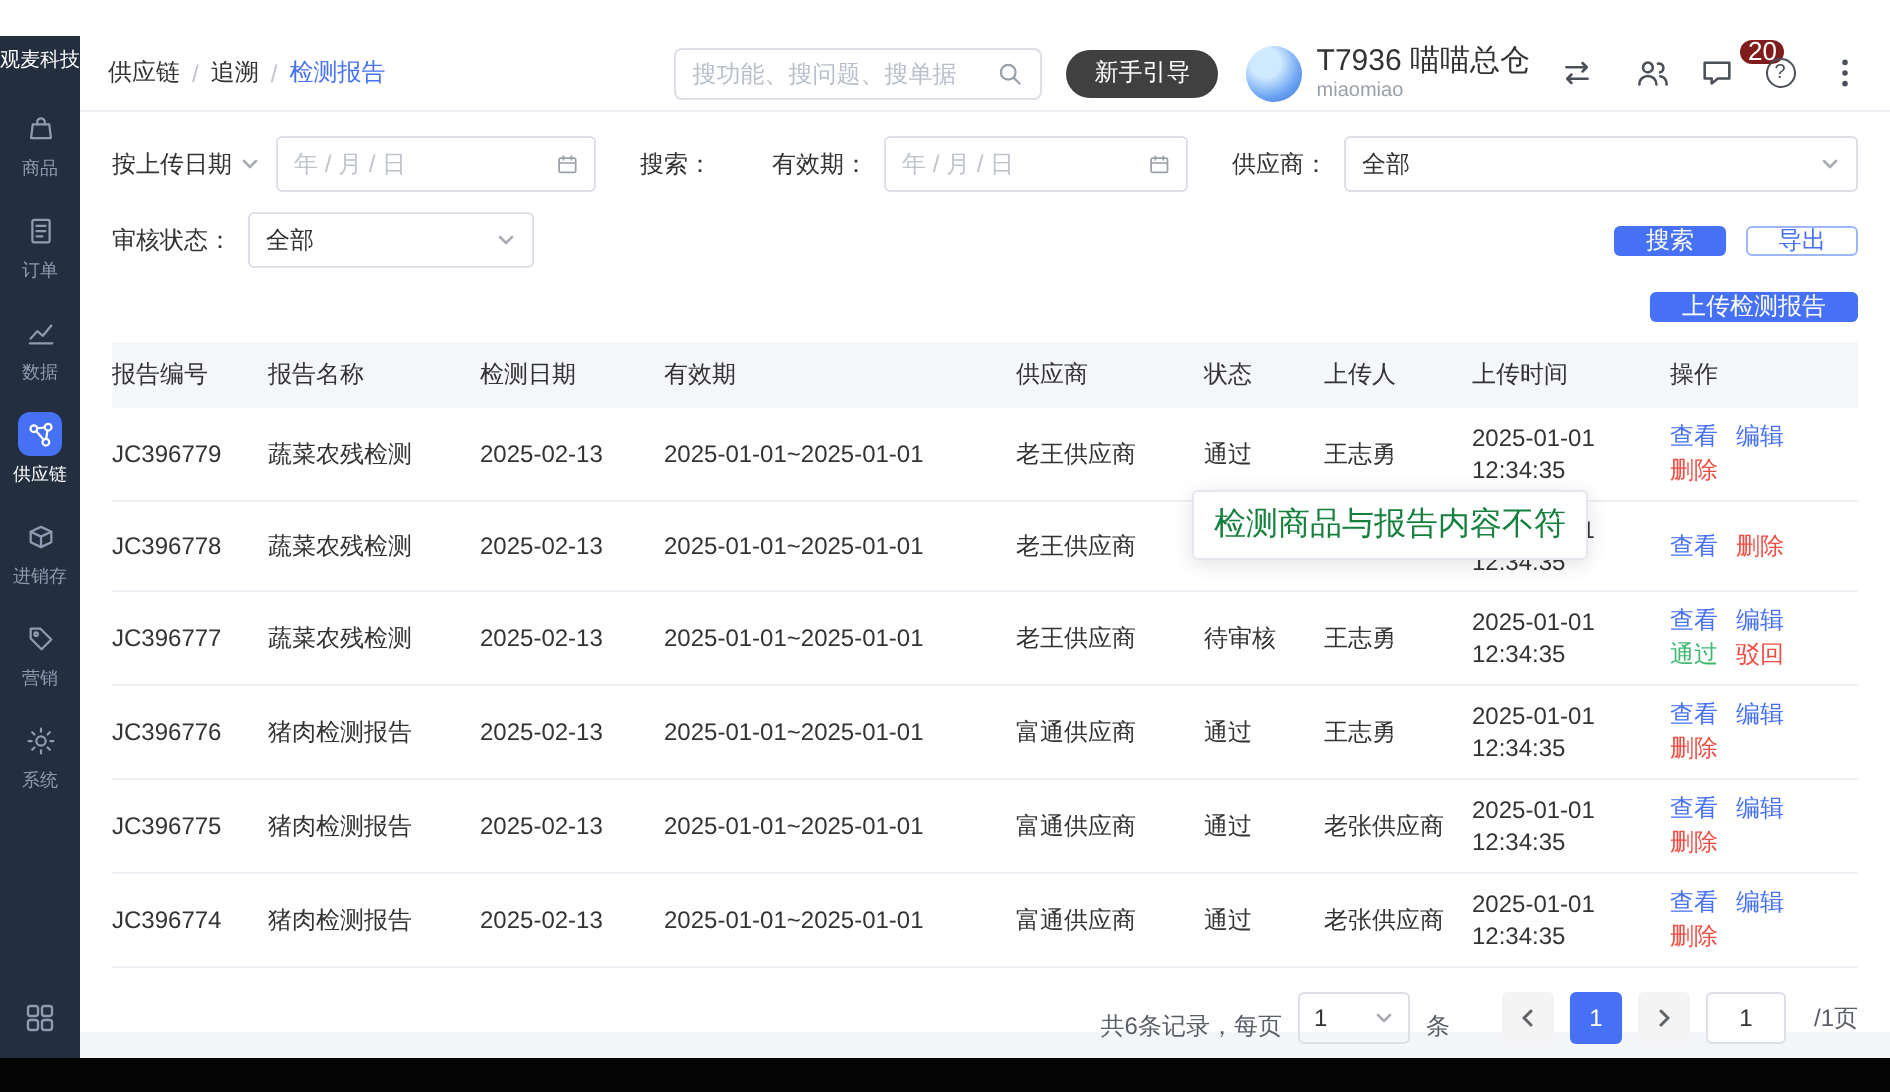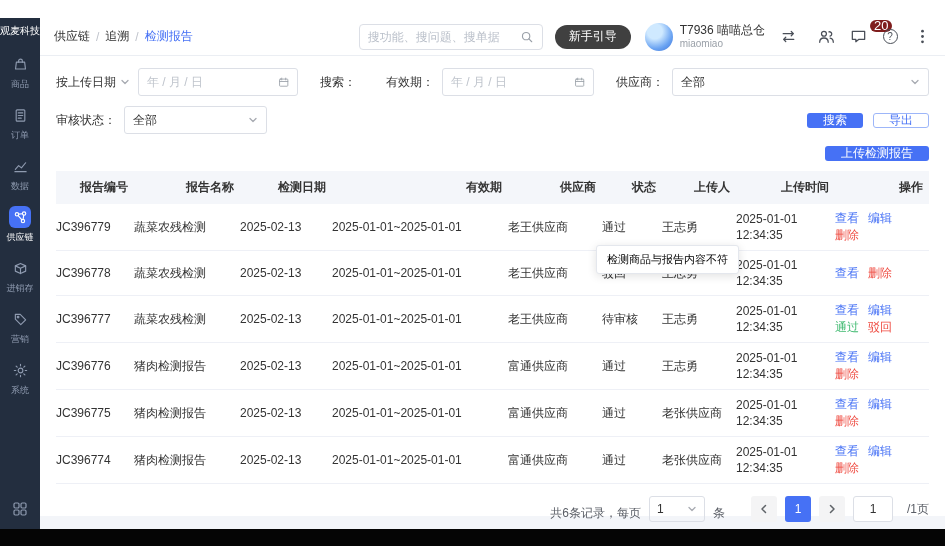--- a/index.html
+++ b/index.html
@@ -31,21 +31,21 @@
   .crumb-sep{color:#c0c4cc;margin:0 6px}
   .crumb.current{color:#4671f5}
   .search-box{margin-left:auto;width:184px;height:26px;border:1px solid #dcdfe6;border-radius:4px;display:flex;align-items:center;padding:0 8px;gap:6px;background:#fff}
   .search-box input{border:0;outline:0;flex:1;font-size:12px;color:#333;min-width:0;background:transparent}
   .search-box input::placeholder{color:#b9bfc9}
   .search-box svg{width:14px;height:14px;stroke:#9aa0a8;fill:none;stroke-width:1.3;stroke-linecap:round}
   .guide-btn{margin-left:12px;height:24px;padding:0 14px;border-radius:12px;background:#404040;color:#fff;font-size:12px;border:0;display:flex;align-items:center;cursor:pointer}
   .user{margin-left:14px;display:flex;align-items:center;gap:7px;cursor:pointer}
   .avatar{width:28px;height:28px;border-radius:50%;background:radial-gradient(circle at 35% 30%,#cfe9ff 0 28%,#6aa3f2 65%,#3b6fd4)}
   .user-meta{line-height:1.2}
-  .user-name{font-size:12px;color:#333}
+  .user-name{font-size:15px;color:#333}
   .user-sub{font-size:10px;color:#9aa0a8}
   .hicon{margin-left:14px;width:18px;height:18px;color:#4a4f58;position:relative;display:flex;align-items:center;justify-content:center;cursor:pointer}
   .hicon svg{width:17px;height:17px;stroke:currentColor;fill:none;stroke-width:1.2;stroke-linecap:round;stroke-linejoin:round}
   .hicon.first-group{margin-left:20px}
   .badge{position:absolute;top:-8px;left:21px;background:#7f1d1d;color:#fff;font-size:13px;border-radius:8px;padding:0 4px;line-height:12px}
   .qmark{width:15px;height:15px;border:1.2px solid #4a4f58;border-radius:50%;font-size:10px;display:flex;align-items:center;justify-content:center}
 
   
   .workspace{flex:1;background:#f3f5f9;display:flex;flex-direction:column;padding-bottom:13px;min-height:0}
   .card{flex:1;background:#fff;padding:12px 16px 8px;display:flex;flex-direction:column;min-height:0}
@@ -61,40 +61,40 @@
   .sel{height:28px;border:1px solid #dcdfe6;border-radius:3px;display:flex;align-items:center;justify-content:space-between;padding:0 8px;font-size:12px;color:#333;cursor:pointer;background:#fff}
   .gap22{width:22px;flex:0 0 22px}
   .gap8{width:8px;flex:0 0 8px}
   .btn{height:15px;padding:0 15px;font-size:12px;border-radius:3px;cursor:pointer;display:inline-flex;align-items:center;border:1px solid transparent}
   .btn-primary{background:#4671f5;color:#fff}
   .btn-outline{background:#fff;color:#4671f5;border-color:#9db6f9}
   .upload-row{display:flex;justify-content:flex-end;margin:12px 0 10px}
 
   
   table{width:100%;border-collapse:collapse;table-layout:fixed}
-  thead th{background:#f4f6fa;font-size:12px;color:#333;font-weight:700;text-align:right;padding:8px 6px 8px 0}
+  thead th{background:#f4f6fa;font-size:12px;color:#333;font-weight:400;text-align:left;padding:8px 6px 8px 0}
   thead th:first-child{padding-left:0}
   tbody td{font-size:12px;color:#333;padding:6px 6px 6px 0;border-bottom:1px solid #eef0f6;height:45px;vertical-align:middle}
   .time-line{line-height:1.35}
   .op{font-size:12px;margin-right:9px;cursor:pointer;text-decoration:none;white-space:nowrap}
   .op-blue{color:#4671f5}.op-red{color:#ef4d43}.op-green{color:#3eb96f}
 
   
   .pager{display:flex;align-items:flex-end;justify-content:flex-end;margin-top:12px;font-size:12px;color:#5a5e66}
   .psel{width:56px;height:26px;border:1px solid #dcdfe6;border-radius:3px;display:flex;align-items:center;justify-content:space-between;padding:0 7px;margin:0 8px;cursor:pointer;color:#333}
   .pgroup{display:flex;align-items:center;gap:8px;margin-left:26px}
   .pbtn{width:26px;height:26px;border-radius:3px;background:#f4f4f5;color:#5f6368;display:flex;align-items:center;justify-content:center;cursor:pointer}
   .pbtn svg{width:10px;height:10px;stroke:currentColor;fill:none;stroke-width:1.5;stroke-linecap:round;stroke-linejoin:round}
   .pbtn.page-active{background:#4671f5;color:#fff;font-size:12px}
   .jump{width:40px;height:26px;border:1px solid #dcdfe6;border-radius:3px;text-align:center;font-size:12px;color:#333;outline:0}
   .ptotal{margin-left:6px}
 
   
   .tooltip{position:absolute;left:596px;top:245px;background:#fff;border:1px solid #e4e7ed;border-radius:3px;
-    box-shadow:0 2px 10px rgba(0,0,0,.12);padding:6px 10px;font-size:11px;color:#000000;z-index:30;white-space:nowrap}
+    box-shadow:0 2px 10px rgba(0,0,0,.12);padding:6px 10px;font-size:16px;color:#15803d;z-index:30;white-space:nowrap}
   .bottom-strip{position:absolute;left:0;bottom:0;width:945px;height:17px;background:#050505;z-index:40}
 </style>
 </head>
 <body>
 
 <div class="top-gap"></div>
 
 <div class="app">
 
   <aside class="sidebar">

